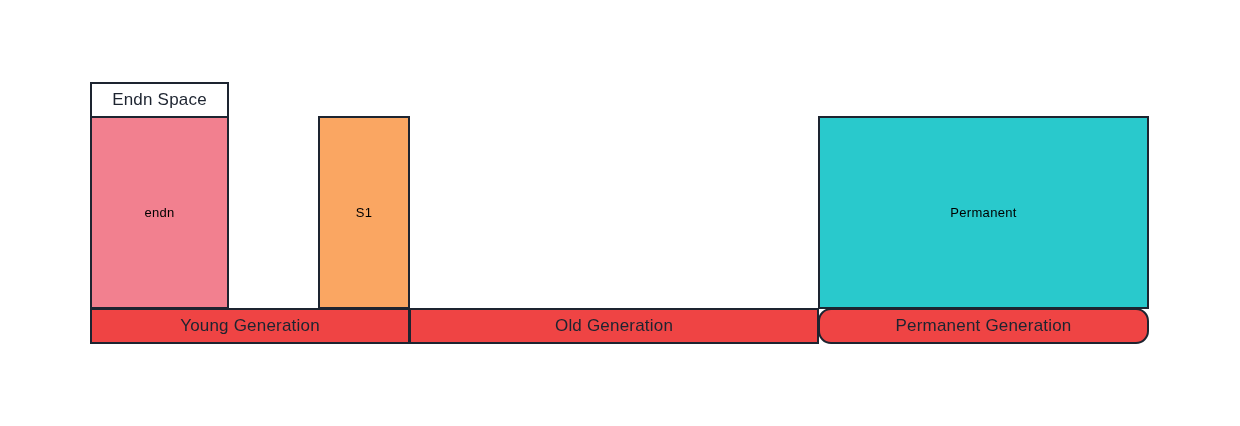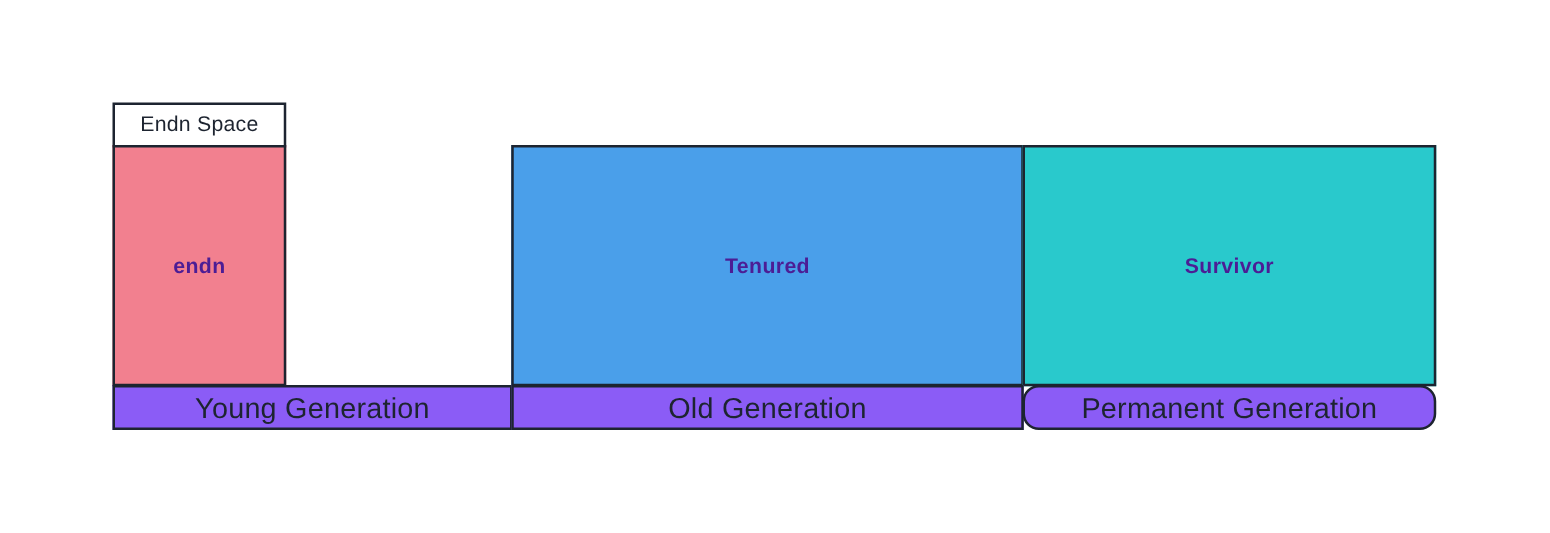--- a/index.html
+++ b/index.html
@@ -33,31 +33,30 @@
   
   .caption-top {
     background: #ffffff;
     color: #1d2430;
     font-size: 17px;
     letter-spacing: 0.2px;
   }
 
   
   .mem {
-    color: #4c1d95;
-    font-size: 17px;
+    color: #000000;
+    font-size: 13px;
     letter-spacing: 0.3px;
-    font-weight: bold;
   }
 
   
   .caption-bottom {
-    background: #8b5cf6;
+    background: #ef4444;
     color: #1d2430;
-    font-size: 23px;
+    font-size: 17px;
     letter-spacing: 0.2px;
   }
 
   
 
   
   #cap-eden      { left: 90px;  top: 82px;  width: 139px; height: 36px; text-align: center; }
   #cap-survivor  { left: 228px; top: 82px;  width: 182px; height: 36px; }
 
   
@@ -76,24 +75,24 @@
 <body>
 
 <div id="diagram">
 
   <div class="box caption-top" id="cap-eden">Endn Space</div>
 
 
   <div class="box mem" id="blk-eden">endn</div>
 
 
+  <div class="box mem" id="blk-s1">S1</div>
 
-  <div class="box mem" id="blk-tenured">Tenured</div>
 
-  <div class="box mem" id="blk-permanent">Survivor</div>
+  <div class="box mem" id="blk-permanent">Permanent</div>
 
   <div class="box caption-bottom" id="cap-young">Young Generation</div>
 
   <div class="box caption-bottom" id="cap-old">Old Generation</div>
 
   <div class="box caption-bottom" id="cap-perm">Permanent Generation</div>
 
 </div>
 
 </body></html>

